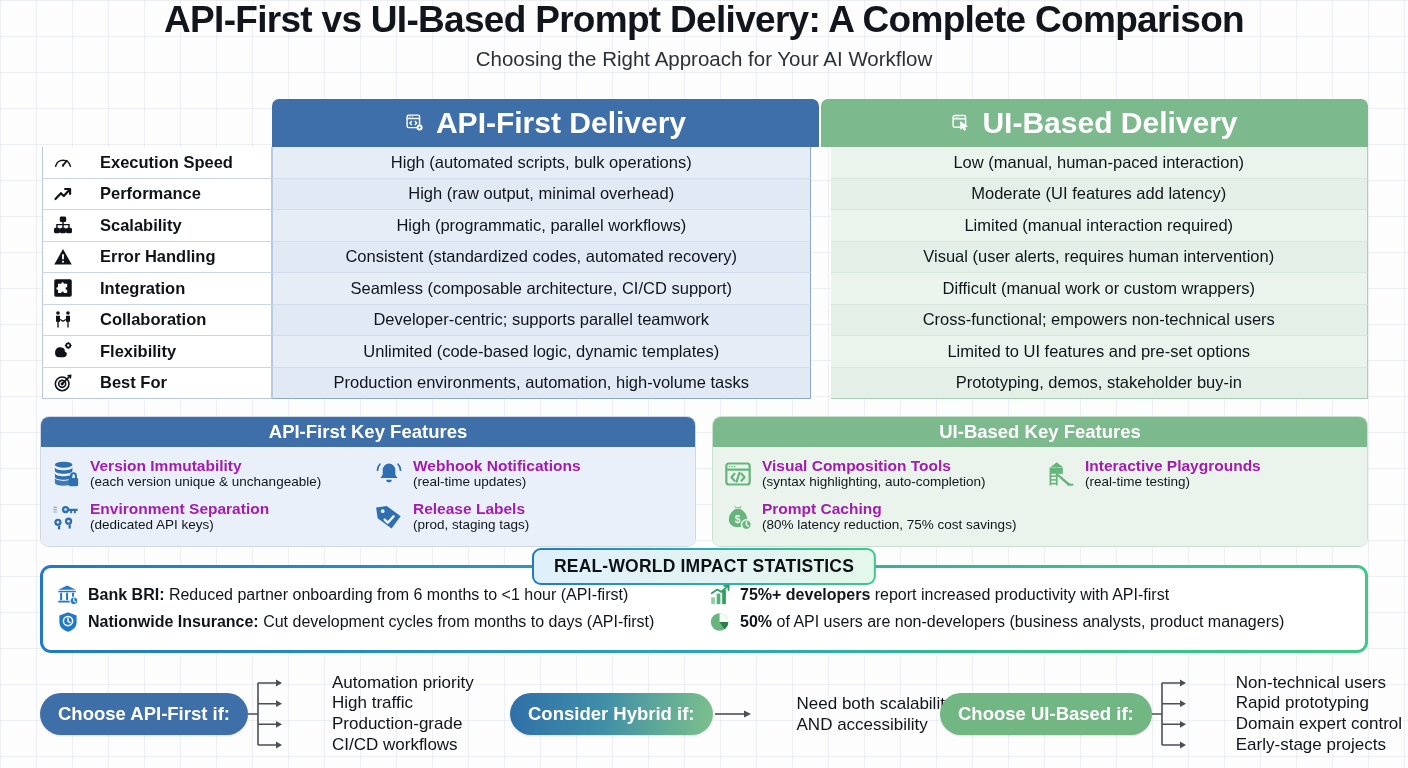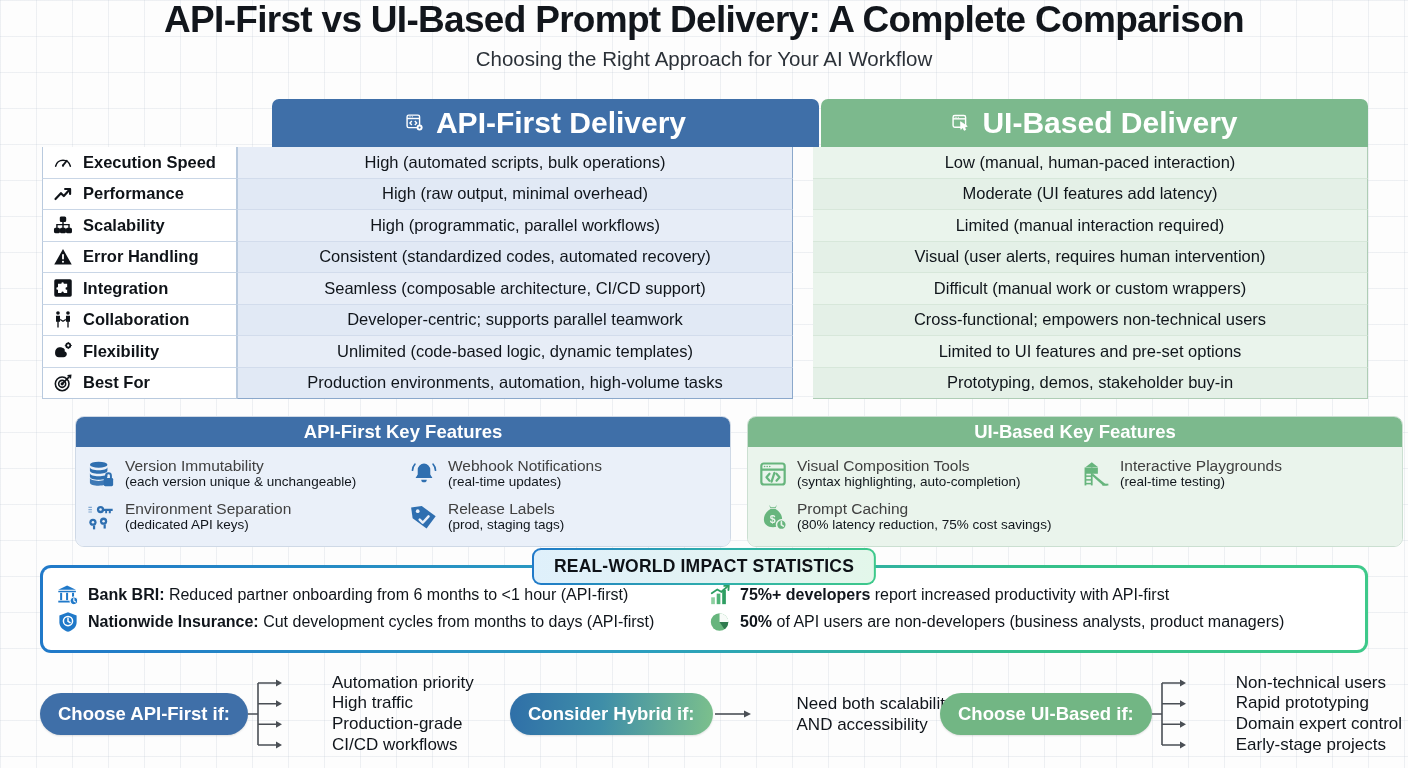--- a/index.html
+++ b/index.html
@@ -53,22 +53,22 @@
     color: #ffffff;
     font-size: 30px;
     font-weight: bold;
     border-radius: 7px 7px 0 0;
   }
   .th.api { background: #3f6fa8; }
   .th.ui  { background: #7cb98d; margin-left: 2px; }
 
   .trow { display: flex; height: 31.5px; }
   .cell-label {
-    width: 195px;
-    display: flex; align-items: center; gap: 10px;
+    width: 230px;
+    display: flex; align-items: center; gap: 27px;
     padding-left: 10px;
     background: #ffffff;
     border-bottom: 1px solid #c9d6e6;
     border-left: 1px solid #b9cade;
     border-right: 1px solid #b9cade;
     font-size: 16.5px;
     font-weight: bold;
     color: #0f1318;
   }
   .trow:first-of-type .cell-label { border-top: 1px solid #b9cade; }
@@ -87,21 +87,21 @@
   .trow:last-of-type .cell-ui  { border-bottom: 1px solid #aecdb5; }
   .trow:last-of-type .cell-label { border-bottom: 1px solid #b9cade; }
   .ico { width: 20px; height: 20px; display: inline-flex; align-items: center; justify-content: center; flex: none; }
   .ico svg { display: block; }
 
   
   .panels {
     position: absolute;
     left: 40px; top: 416px;
     width: 1328px;
-    display: flex; gap: 16px; margin-left: 35px;
+    display: flex; gap: 16px;
   }
   .panel {
     flex: 1;
     border-radius: 9px;
     overflow: hidden;
     border: 1px solid #cfd9e6;
   }
   .panel.ui { border-color: #cbdfd1; }
   .panel-head {
     height: 30px;
@@ -114,21 +114,21 @@
     display: grid;
     grid-template-columns: 1fr 1fr;
     gap: 9px 10px;
     padding: 10px 8px 12px 10px;
   }
   .panel.api .panel-body { background: #eaf0f9; }
   .panel.ui  .panel-body { background: #eaf4ec; }
   .feat { display: flex; gap: 9px; align-items: flex-start; }
   .feat .fico { width: 30px; height: 34px; flex: none; display: flex; align-items: center; justify-content: center; }
   .feat-txt { line-height: 1.12; }
-  .feat-title { font-size: 15.5px; font-weight: normal; color: #404040; }
+  .feat-title { font-size: 15.5px; font-weight: bold; color: #a21caf; }
   .feat-sub { font-size: 13.5px; color: #11161c; }
 
   
   .stats-wrap { position: absolute; left: 40px; top: 565px; width: 1328px; }
   .stats-box {
     position: relative;
     border: 3px solid transparent;
     border-radius: 11px;
     background:
       linear-gradient(#ffffff, #ffffff) padding-box,

